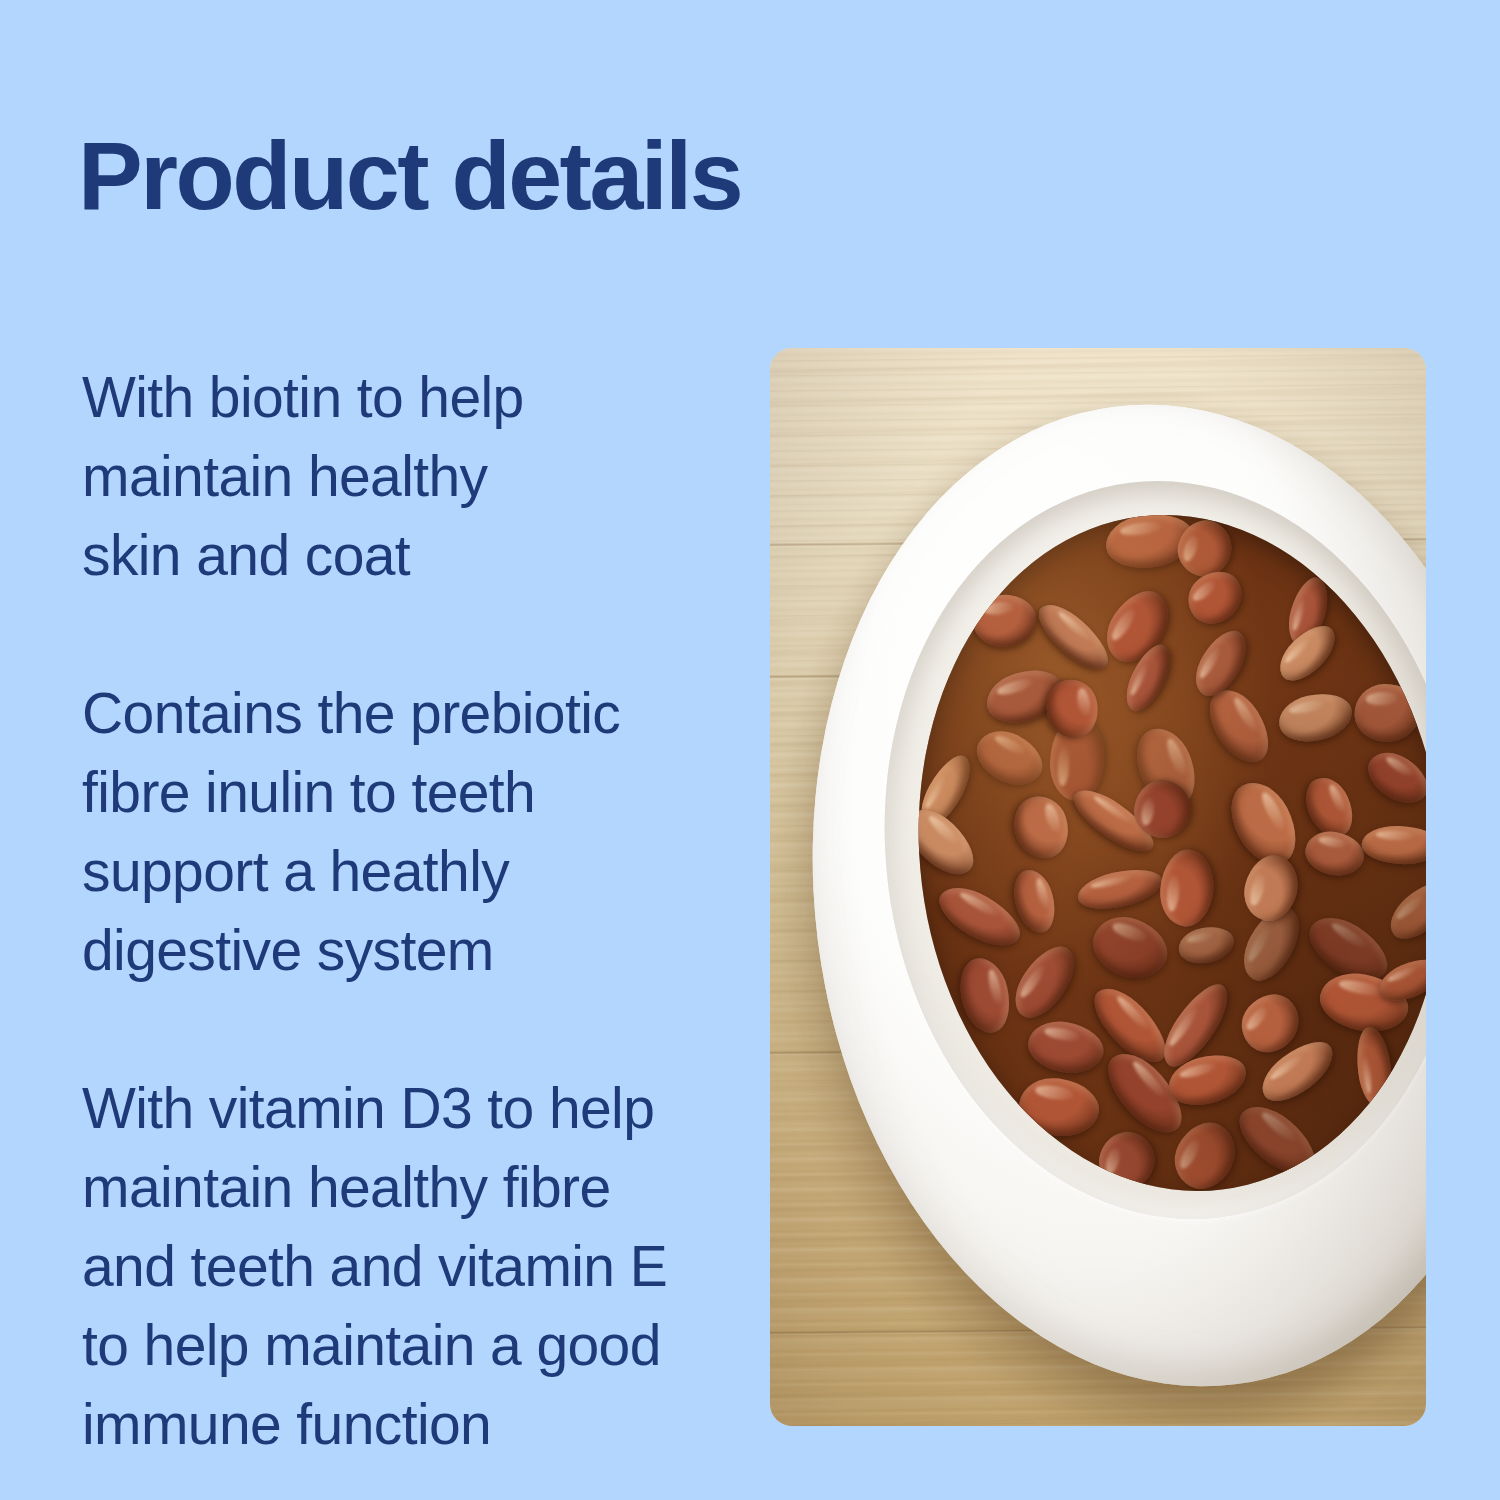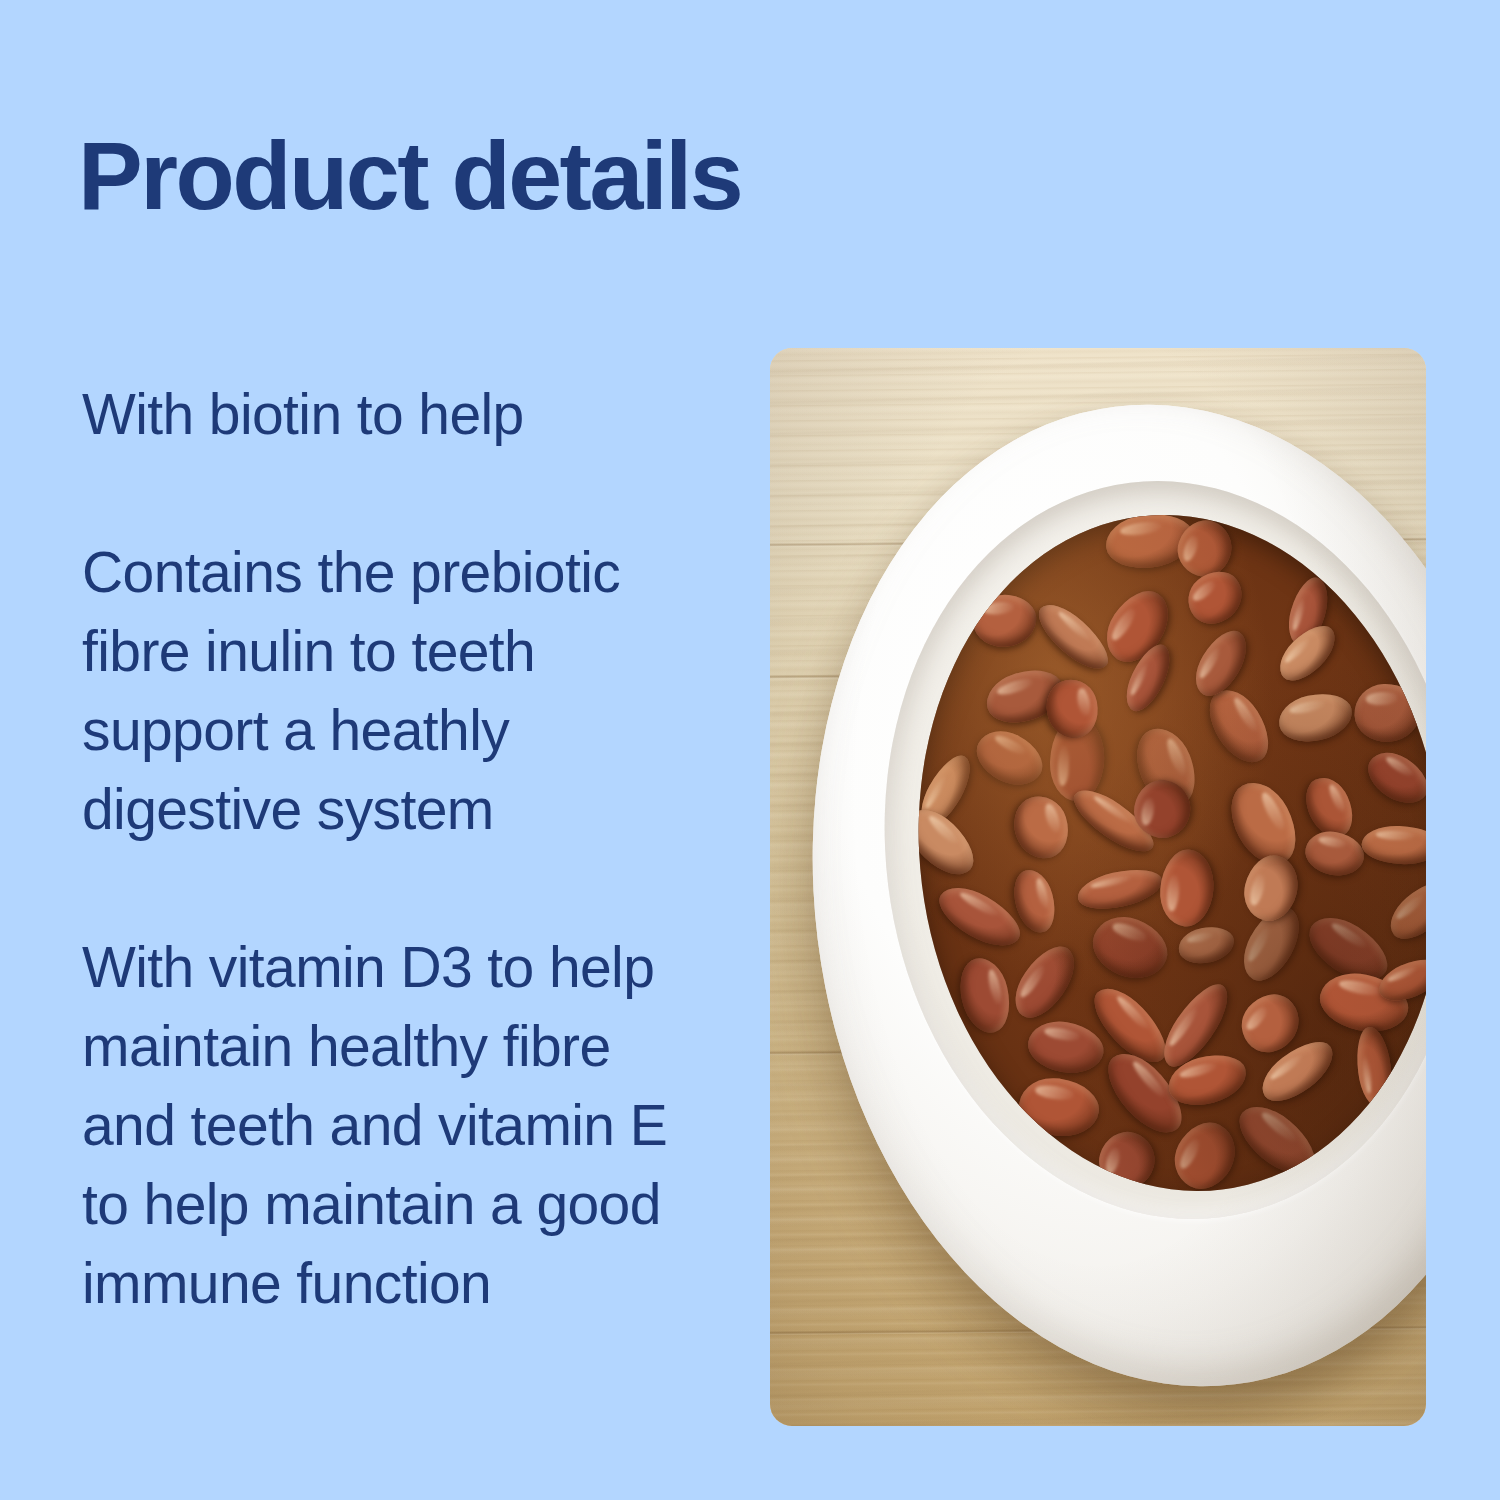--- a/index.html
+++ b/index.html
@@ -32,21 +32,21 @@
     line-height: 1.0;
     letter-spacing: -2.5px;
     color: #1e3a78;
     white-space: nowrap;
   }
 
   
   .copy {
     position: absolute;
     left: 82px;
-    top: 375px;
+    top: 358px;
     width: 620px;
   }
   .copy-block {
     color: #1e3a78;
     font-size: 57px;
     line-height: 79px;
     font-weight: 400;
     letter-spacing: -0.6px;
     margin: 0 0 79px 0;
   }
@@ -238,20 +238,22 @@
 <body>
 
 <div class="page">
 
   <h1 class="page-title">Product details</h1>
 
   <div class="copy">
 
     <p class="copy-block">
       <span class="copy-line">With biotin to help</span>
+      <span class="copy-line">maintain healthy</span>
+      <span class="copy-line">skin and coat</span>
     </p>
 
     <p class="copy-block">
       <span class="copy-line">Contains the prebiotic</span>
       <span class="copy-line">fibre inulin to teeth</span>
       <span class="copy-line">support a heathly</span>
       <span class="copy-line">digestive system</span>
     </p>
 
     <p class="copy-block">

